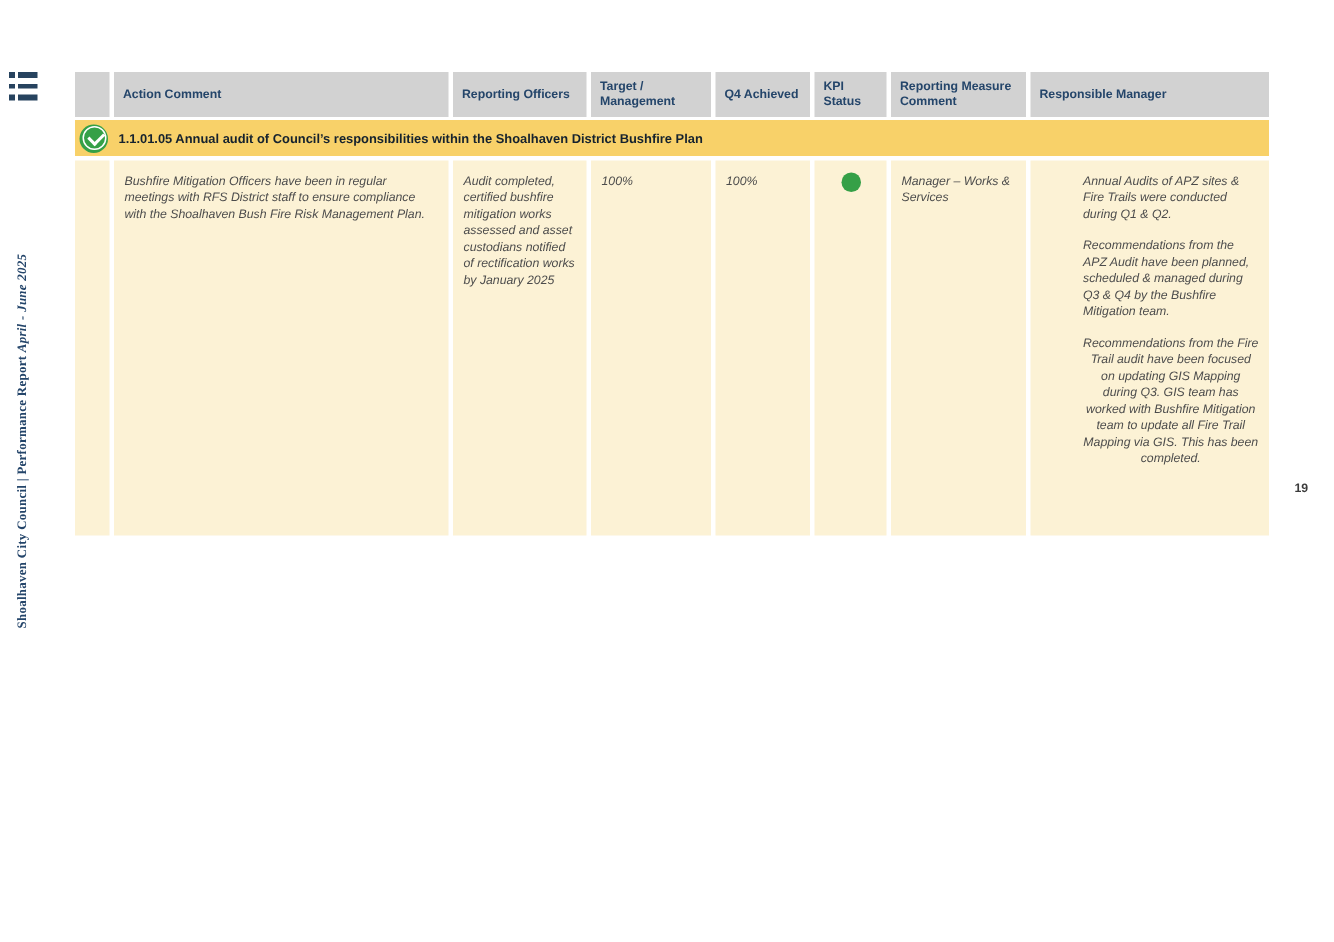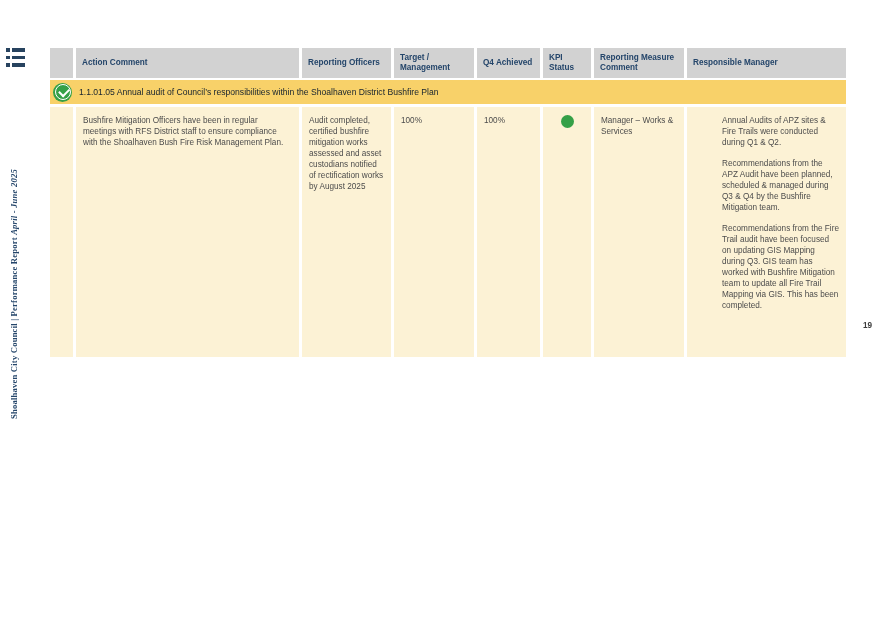--- a/index.html
+++ b/index.html
@@ -23,32 +23,32 @@
 
   
   .tbl { position:absolute; left:50px; top:48px; width:796px; }
   .grid-row { display:grid; grid-template-columns:23px 223px 89px 80px 63px 48px 90px 159px;
     column-gap:3px; }
   .hdr { height:30px; margin-bottom:2px; }
   .hdr .cell { background:#d2d2d2; color:#24456a; font-weight:bold; font-size:8.2px;
     line-height:10px; display:flex; align-items:center; padding:2px 6px; }
   .banner { height:24px; margin-bottom:3px; background:#f8d169; display:flex;
     align-items:center; }
-  .banner-title { font-weight:normal; font-size:8.6px; color:#15222e; padding-left:7px; }
+  .banner-title { font-weight:bold; font-size:8.6px; color:#15222e; padding-left:7px; }
   .check-circle { position:relative; width:19px; height:19px; border-radius:50%;
     background:#35a047; margin-left:3px; flex:0 0 auto; }
   .check-circle::before { content:""; position:absolute; left:1.5px; top:1.5px;
     right:1.5px; bottom:1.5px; border:1.2px solid #ffffff; border-radius:50%; }
   .check-circle::after { content:""; position:absolute; left:5.5px; top:5.5px;
     width:8px; height:4.5px; border-left:2px solid #fff; border-bottom:2px solid #fff;
     transform:rotate(-45deg); }
   .body-row .cell { background:#fcf2d5; color:#4c4c4c; font-size:8.2px;
-    line-height:11px; padding:8px 7px; min-height:250px; }
+    line-height:11px; padding:8px 7px; min-height:250px;font-style:italic; }
   .body-row .cell p { margin-bottom:10px;margin-left:28px; }
-  .body-row .cell p:last-child { margin-bottom:0; }
+  .body-row .cell p:last-child { margin-bottom:0;text-align:center; }
   .kpi-cell { display:flex; justify-content:center; align-items:flex-start; }
   .kpi-dot { width:13px; height:13px; border-radius:50%; background:#35a047; margin-top:0px; }
 
   .page-num { position:absolute; left:863px; top:321px; font-size:8.2px;
     font-weight:bold; color:#3b3b3b; }
 </style>
 </head>
 <body>
 
 <div class="page">
@@ -84,21 +84,21 @@
     </div>
 
     <div class="banner">
       <div class="check-circle"></div>
       <div class="banner-title">1.1.01.05 Annual audit of Council’s responsibilities within the Shoalhaven District Bushfire Plan</div>
     </div>
 
     <div class="grid-row body-row">
       <div class="cell"></div>
       <div class="cell">Bushfire Mitigation Officers have been in regular meetings with RFS District staff to ensure compliance with the Shoalhaven Bush Fire Risk Management Plan.</div>
-      <div class="cell">Audit completed, certified bushfire mitigation works assessed and asset custodians notified of rectification works by August 2025</div>
+      <div class="cell">Audit completed, certified bushfire mitigation works assessed and asset custodians notified of rectification works by January 2025</div>
       <div class="cell">100%</div>
       <div class="cell">100%</div>
       <div class="cell kpi-cell">
         <div class="kpi-dot"></div>
       </div>
       <div class="cell">Manager – Works &amp; Services</div>
       <div class="cell">
         <p>Annual Audits of APZ sites &amp; Fire Trails were conducted during Q1 &amp; Q2.</p>
         <p>Recommendations from the APZ Audit have been planned, scheduled &amp; managed during Q3 &amp; Q4 by the Bushfire Mitigation team.</p>
         <p>Recommendations from the Fire Trail audit have been focused on updating GIS Mapping during Q3. GIS team has worked with Bushfire Mitigation team to update all Fire Trail Mapping via GIS. This has been completed.</p>

